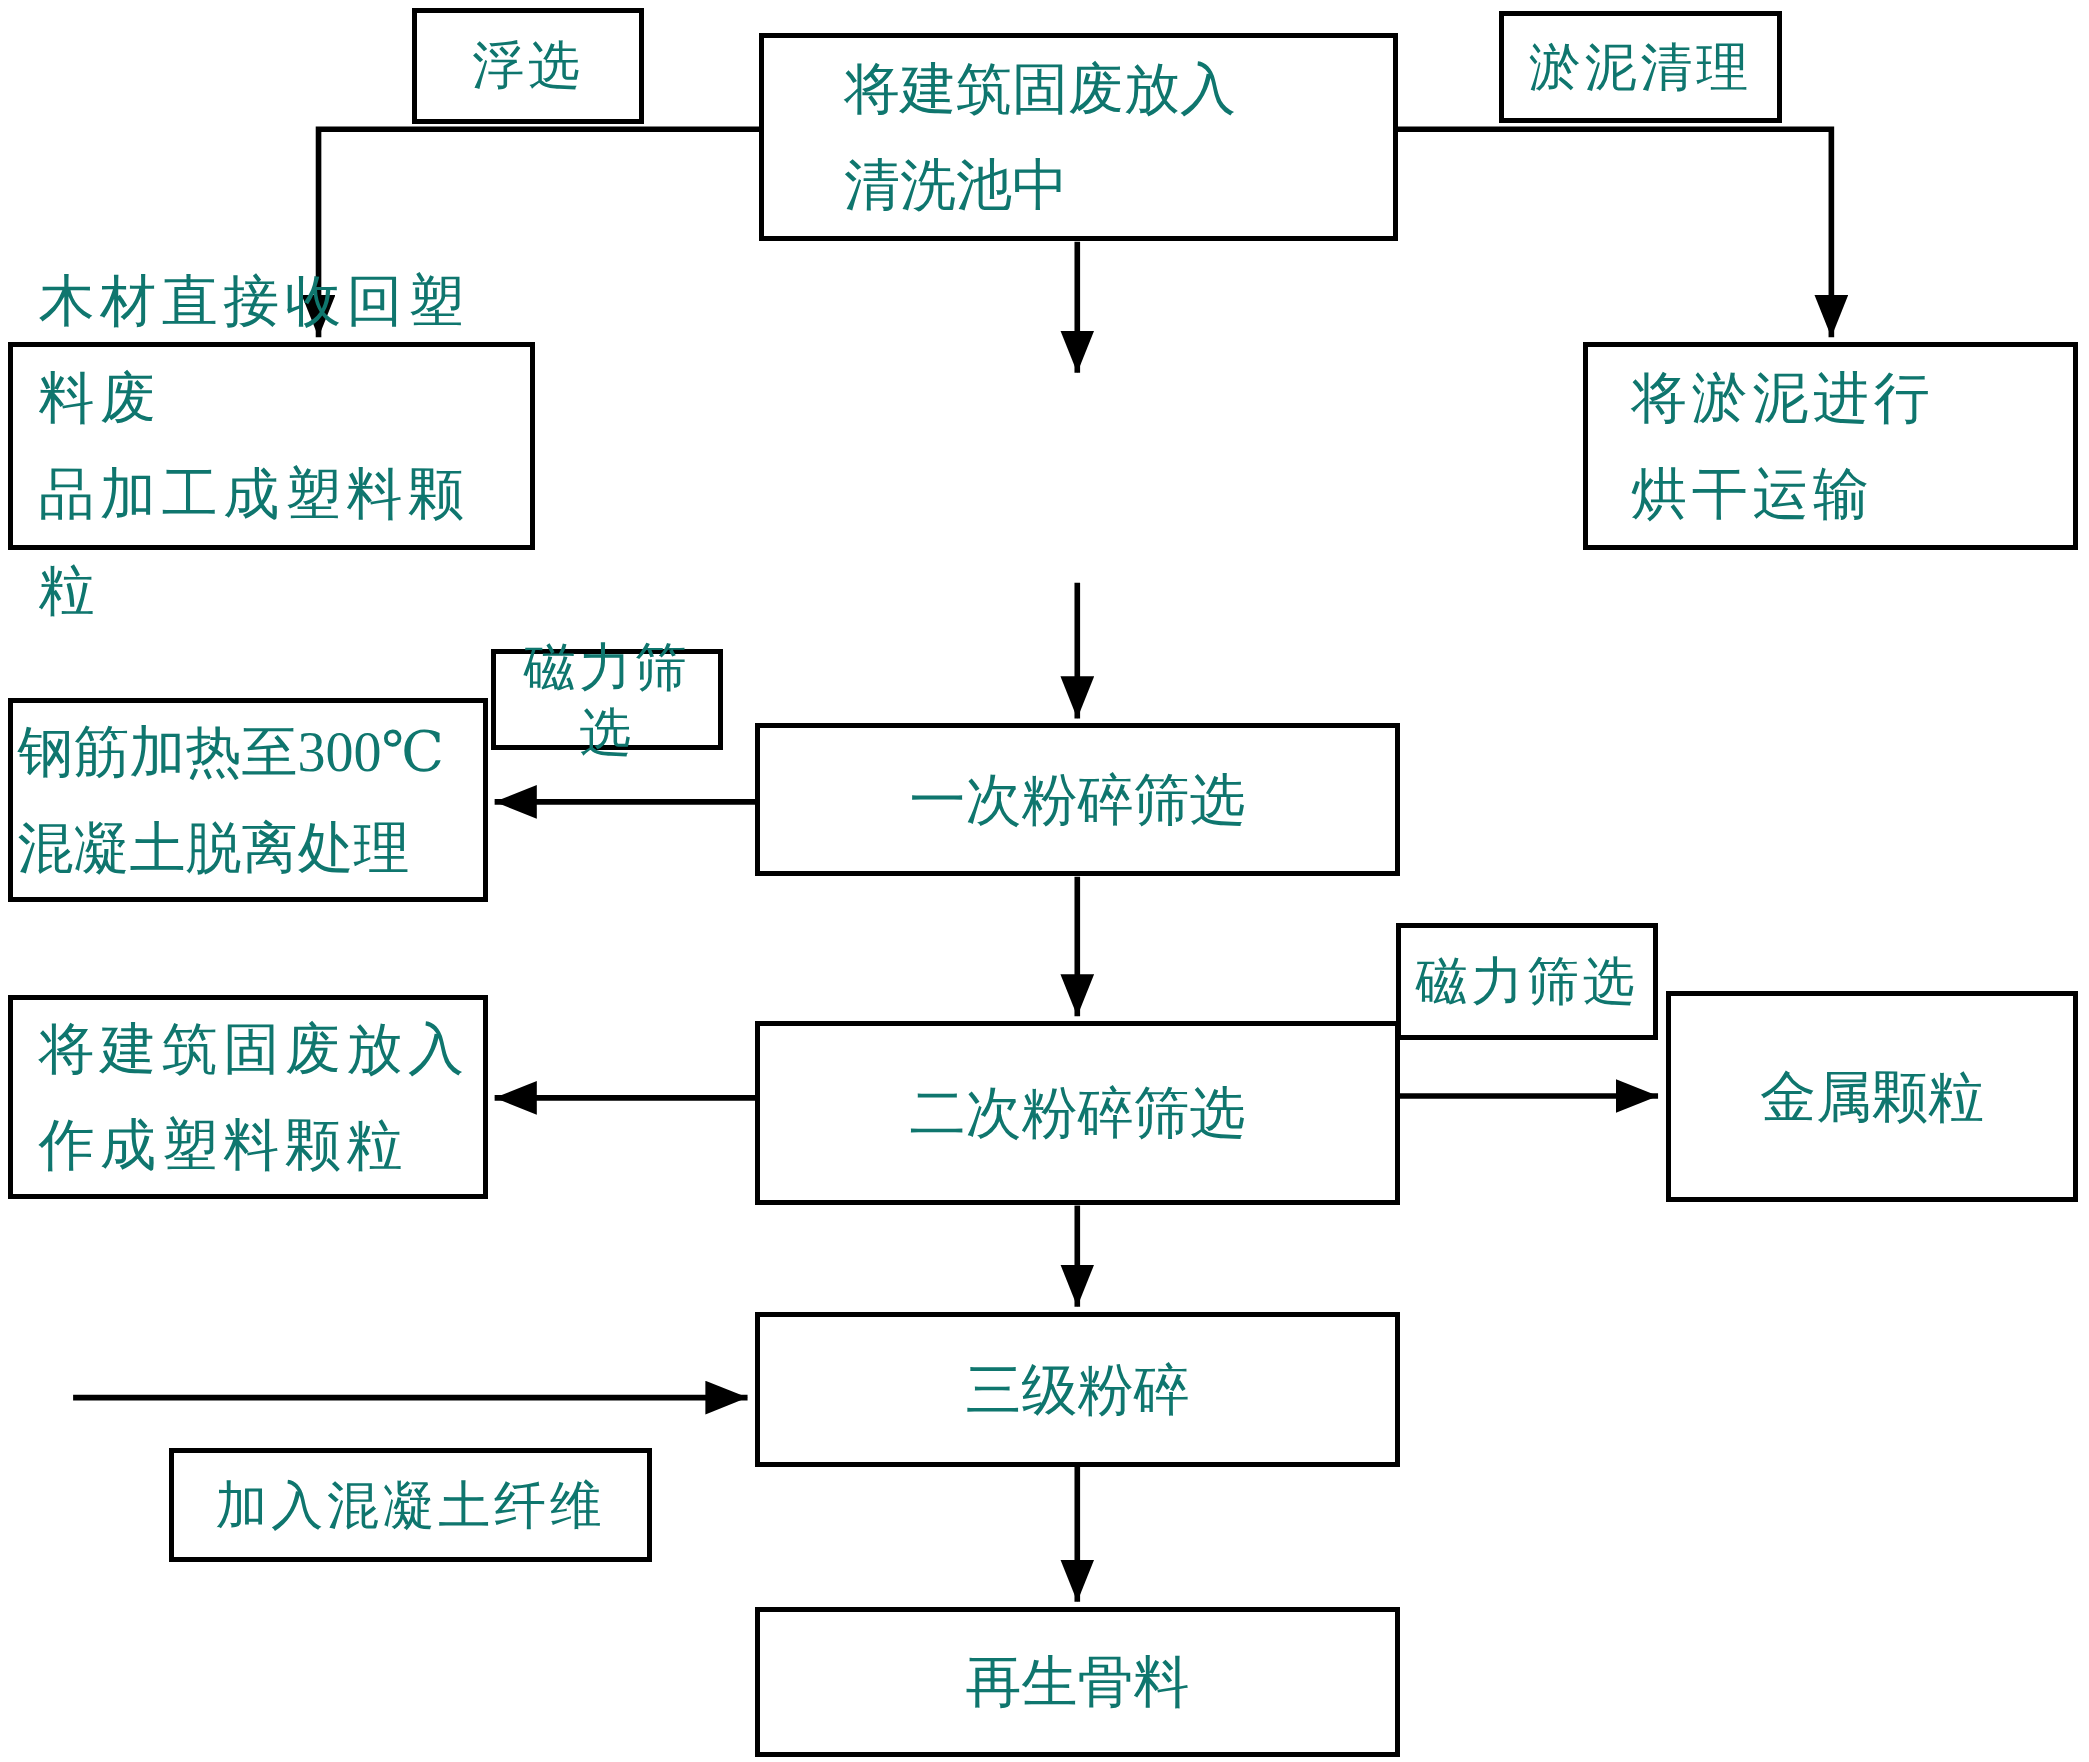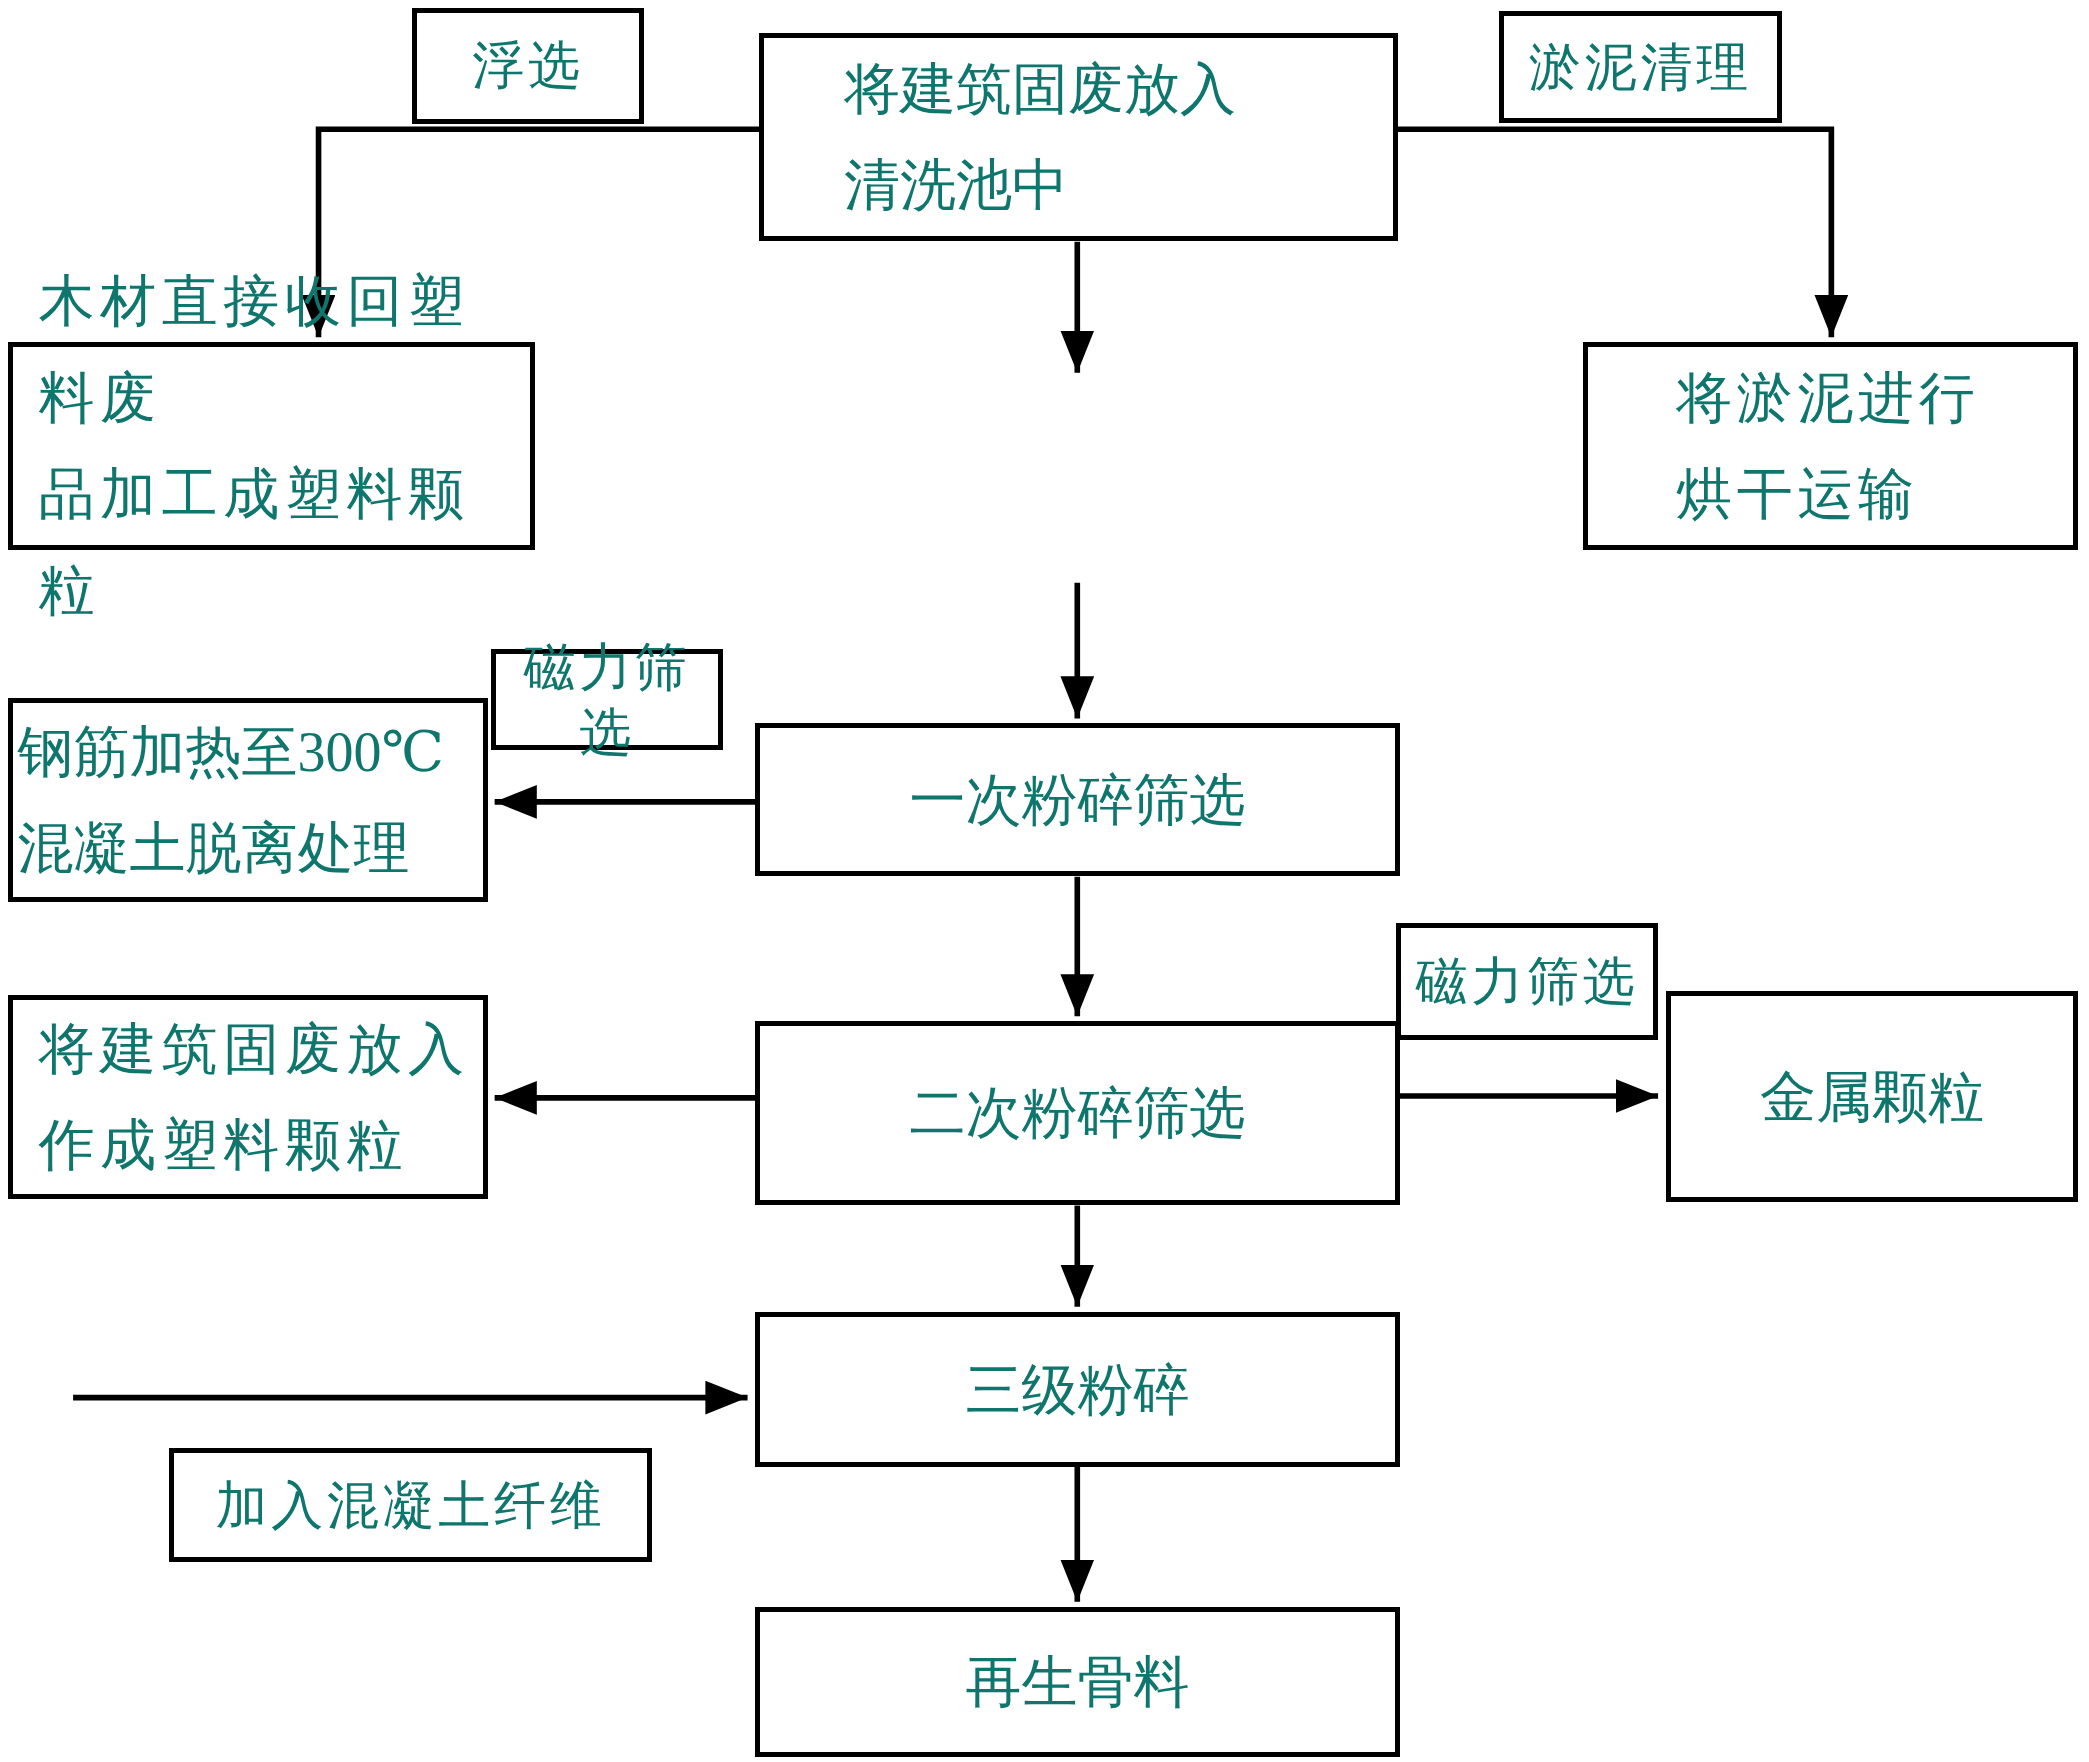--- a/index.html
+++ b/index.html
@@ -82,21 +82,21 @@
   <div class="node" style="left:759px;top:33px;width:639px;height:208px;padding-left:80px">
     <span>将建筑固废放入
 清洗池中</span>
     </div>
 
   <div class="node" style="left:7.5px;top:342px;width:527px;height:208px;padding-left:26px;letter-spacing:5.6px">
     <span>木材直接收回塑料废
 品加工成塑料颗粒</span>
     </div>
 
-  <div class="node" style="left:1583px;top:342px;width:495px;height:208px;padding-left:88px;letter-spacing:4.7px">
+  <div class="node" style="left:1583px;top:342px;width:495px;height:208px;padding-left:43px;letter-spacing:4.7px">
     <span>将淤泥进行
 烘干运输</span>
     </div>
 
 
   <div class="node" style="left:7.5px;top:698px;width:480px;height:204px;padding-left:5px">
     <span>钢筋加热至300℃
 混凝土脱离处理</span>
     </div>
 

